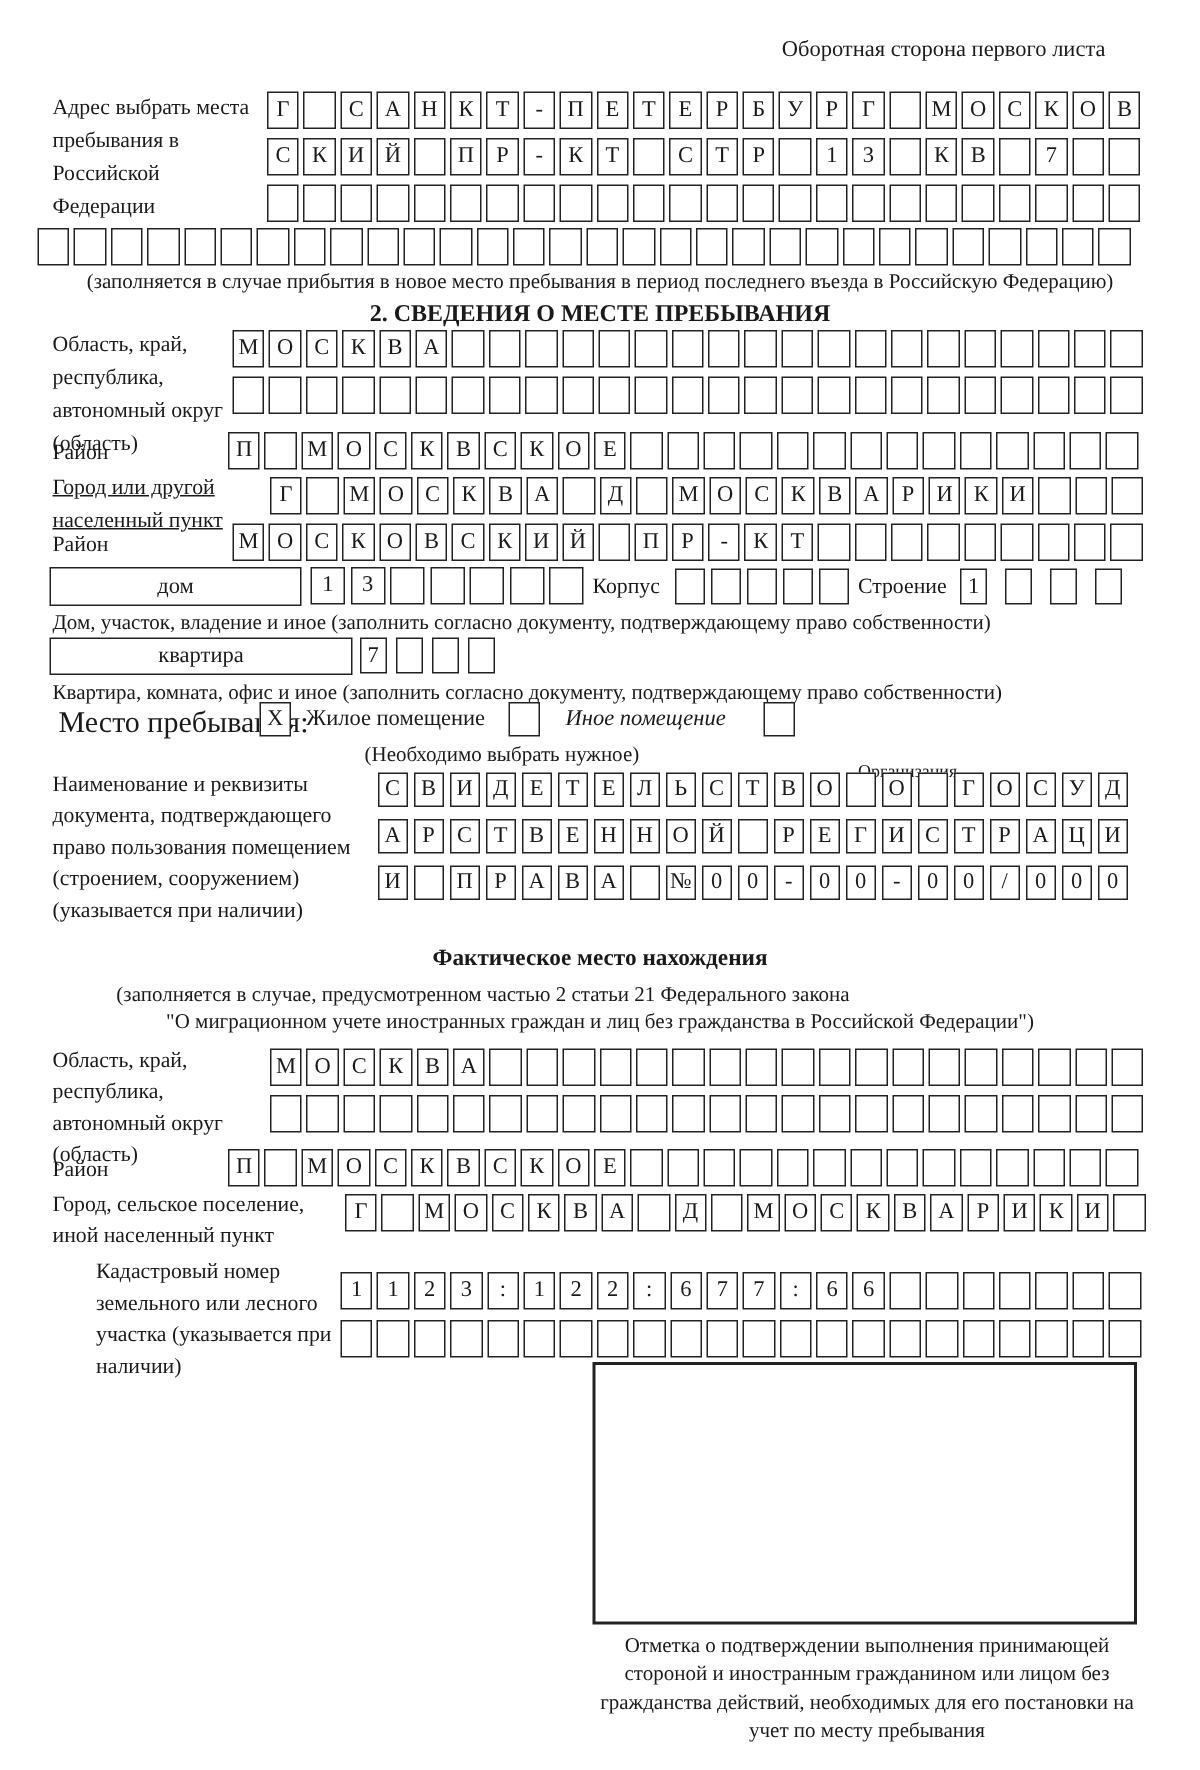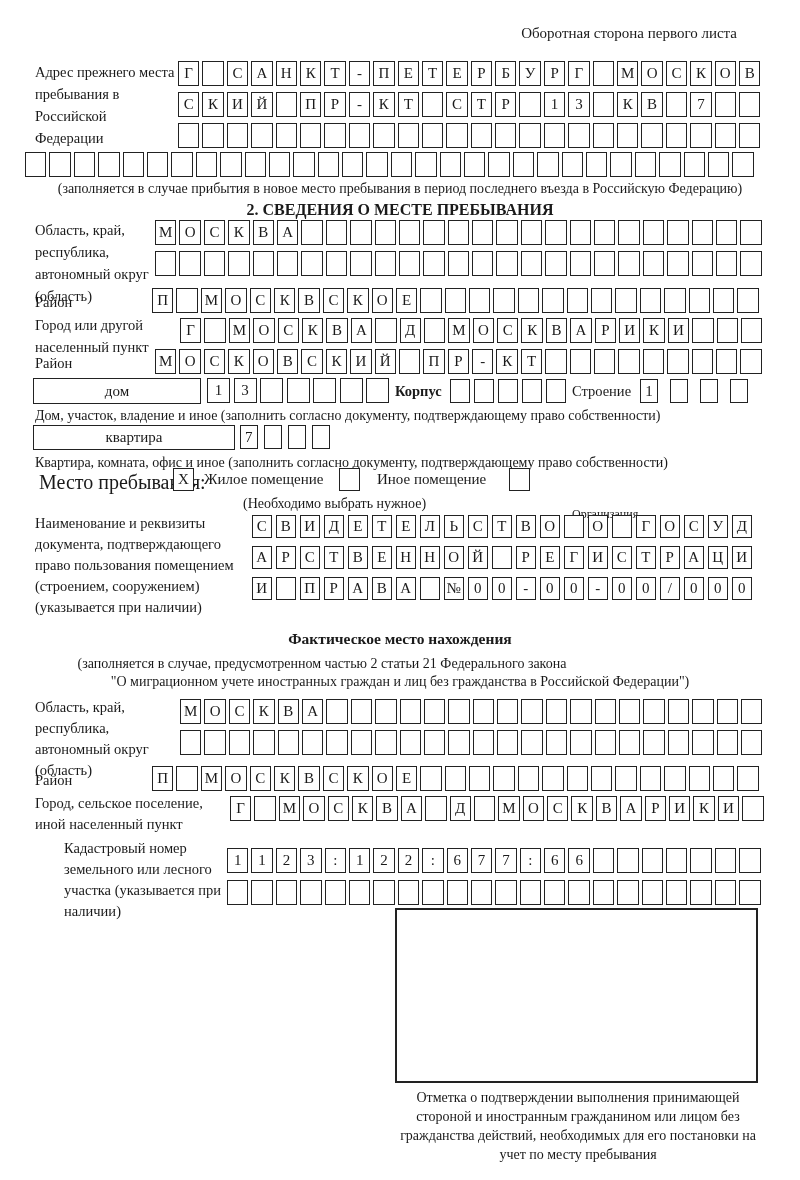--- a/index.html
+++ b/index.html
@@ -38,21 +38,21 @@
     width:21px;height:23px;box-sizing:border-box;border:1.6px solid #222;
     display:flex;align-items:center;justify-content:center;font-size:15px;background:#fff;
   }
   .stamp{box-sizing:border-box;border:2px solid #222;background:#fff;}
 </style>
 </head>
 <body>
 
 <div class="abs" style="top:25px;right:63px;font-size:15px;">Оборотная сторона первого листа</div>
 
-<div class="abs label" style="left:35px;top:61px;width:140px;">Адрес прежнего места пребывания в Российской Федерации</div>
+<div class="abs label" style="left:35px;top:61px;width:140px;">Адрес выбрать места пребывания в Российской Федерации</div>
 <div class="abs boxrow" style="left:178px;top:61px;">
     <div class="cell">Г</div>
     <div class="cell"></div>
     <div class="cell">С</div>
     <div class="cell">А</div>
     <div class="cell">Н</div>
     <div class="cell">К</div>
     <div class="cell">Т</div>
     <div class="cell">-</div>
     <div class="cell">П</div>
@@ -238,21 +238,21 @@
     <div class="cell"></div>
     <div class="cell"></div>
     <div class="cell"></div>
     <div class="cell"></div>
     <div class="cell"></div>
     <div class="cell"></div>
     <div class="cell"></div>
     <div class="cell"></div>
   </div>
 
-<div class="abs label" style="left:35px;top:314px;width:130px;">Город или другой населенный пункт</div>
+<div class="abs label" style="left:35px;top:314px;width:130px;text-decoration:underline;">Город или другой населенный пункт</div>
 <div class="abs boxrow" style="left:180px;top:318px;">
     <div class="cell">Г</div>
     <div class="cell"></div>
     <div class="cell">М</div>
     <div class="cell">О</div>
     <div class="cell">С</div>
     <div class="cell">К</div>
     <div class="cell">В</div>
     <div class="cell">А</div>
     <div class="cell"></div>
@@ -305,21 +305,21 @@
 <div class="abs bigbox" style="left:33px;top:378px;width:168px;height:26px;">дом</div>
 <div class="abs boxrow cells-house" style="left:207px;top:378px;">
     <div class="cell">1</div>
     <div class="cell">3</div>
     <div class="cell"></div>
     <div class="cell"></div>
     <div class="cell"></div>
     <div class="cell"></div>
     <div class="cell"></div>
   </div>
-<div class="abs label" style="left:395px;top:380px;font-weight:bold;">Корпус</div>
+<div class="abs label" style="left:395px;top:380px;">Корпус</div>
 <div class="abs boxrow cells-korpus" style="left:450px;top:379px;">
     <div class="cell"></div>
     <div class="cell"></div>
     <div class="cell"></div>
     <div class="cell"></div>
     <div class="cell"></div>
   </div>
 <div class="abs label" style="left:572px;top:380px;">Строение</div>
 <div class="abs boxrow cells-stroenie" style="left:640px;top:379px;">
     <div class="cell">1</div>
@@ -335,21 +335,21 @@
     <div class="cell"></div>
     <div class="cell"></div>
     <div class="cell"></div>
   </div>
 <div class="abs note" style="left:35px;top:455px;">Квартира, комната, офис и иное (заполнить согласно документу, подтверждающему право собственности)</div>
 
 <div class="abs" style="left:39px;top:471px;font-size:20px;">Место пребывания:</div>
 <div class="abs chk" style="left:173px;top:468px;">X</div>
 <div class="abs" style="left:204px;top:471px;font-size:15px;">Жилое помещение</div>
 <div class="abs chk" style="left:339px;top:468px;"></div>
-<div class="abs" style="left:377px;top:471px;font-size:15px;">Иное помещение</div>
+<div class="abs" style="left:377px;top:471px;font-size:15px;font-style:italic;">Иное помещение</div>
 <div class="abs chk" style="left:509px;top:468px;"></div>
 <div class="abs" style="left:572px;top:471px;font-size:12px;margin-top:36px;">Организация</div>
 <div class="abs note" style="left:243px;top:496px;">(Необходимо выбрать нужное)</div>
 
 <div class="abs label-tight" style="left:35px;top:513px;width:215px;">Наименование и реквизиты документа, подтверждающего право пользования помещением (строением, сооружением) (указывается при наличии)</div>
 <div class="abs boxrow cells-doc" style="left:252px;top:515px;">
     <div class="cell">С</div>
     <div class="cell">В</div>
     <div class="cell">И</div>
     <div class="cell">Д</div>

